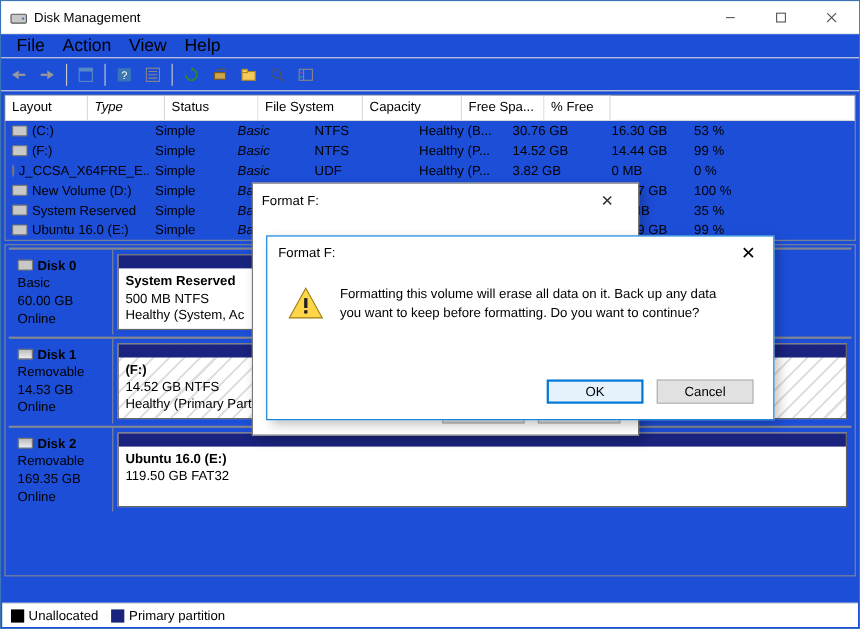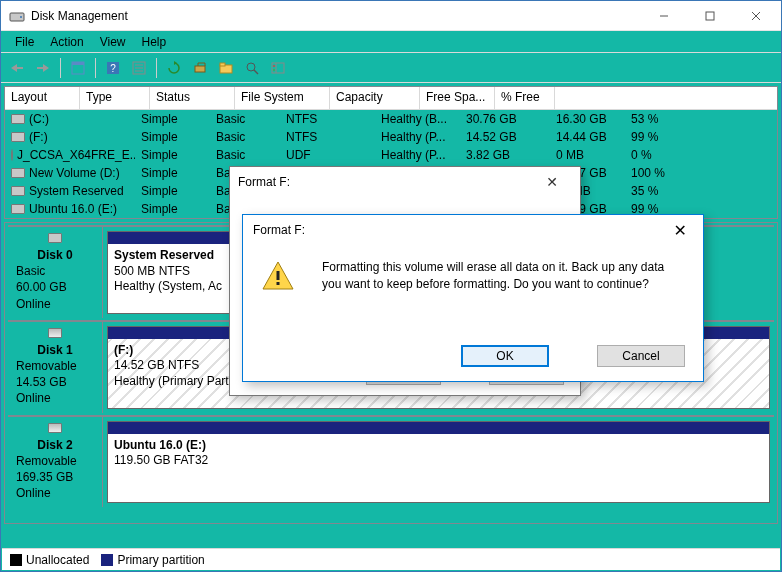--- a/index.html
+++ b/index.html
@@ -1,62 +1,62 @@
 <!DOCTYPE html>
 <html><head>
 <meta charset="utf-8">
 <style>
   * { box-sizing: border-box; font-family: "Segoe UI", Tahoma, sans-serif; }
   body { margin: 0; background: #fff; font-size: 12px; }
-  .window { width: 782px; height: 572px; border: 1px solid #3a76b6; background: #14b8a6; position: relative; }
+  .window { width: 782px; height: 572px; border: 1px solid #3a76b6; background: #1d4ed8; position: relative; }
   .titlebar { height: 30px; display: flex; align-items: center; padding: 0 2px 0 8px; background: #fff; border-bottom: 1px solid #e5e5e5; }
   .titlebar .icon { width: 16px; height: 16px; margin-right: 6px; }
   .titlebar .title { flex: 1; font-size: 12px; color: #000; }
   .winbtn { width: 46px; height: 30px; display: flex; align-items: center; justify-content: center; color: #555; }
   .menubar { height: 22px; display: flex; align-items: center; padding: 0 6px; border-bottom: 1px solid #d9d9d9; }
-  .menuitem { padding: 2px 8px; font-size: 12px; }
+  .menuitem { padding: 2px 8px; font-size: 16px; }
   .toolbar { height: 30px; display: flex; align-items: center; padding: 0 4px; border-bottom: 1px solid #d9d9d9; gap: 2px; }
   .tbtn { width: 24px; height: 24px; display: flex; align-items: center; justify-content: center; border: 1px solid transparent; }
   .tsep { width: 1px; height: 20px; background: #ccc; margin: 0 3px; }
   .grid { border: 1px solid #828790; margin: 3px; }
   .ghead { display: flex; background: #fff; border-bottom: 1px solid #d9d9d9; height: 23px; }
   .gh { border-right: 1px solid #d9d9d9; padding: 3px 6px; font-size: 12px; background: #fff; overflow: hidden; white-space: nowrap; }
   .grow { display: flex; height: 18px; align-items: center; }
   .gc { padding: 1px 6px; font-size: 12px; overflow: hidden; white-space: nowrap; display: flex; align-items: center; gap: 4px; }
   .c-vol { width: 130px; }
   .c-lay { width: 75px; }
-  .c-typ { width: 70px; }
+  .c-typ { width: 70px; font-style: italic; }
   .c-fs  { width: 95px; }
   .c-stat{ width: 85px; }
   .c-cap { width: 90px; }
   .c-free{ width: 75px; }
   .c-pct { width: 60px; }
   .disk-row { display: flex; border-top: 2px solid #828790; margin: 2px 3px; }
   .disk-info { width: 95px; padding: 6px 8px; border-right: 1px solid #828790; font-size: 12px; line-height: 1.35; }
-  .disk-info b { display: flex; align-items: center; gap: 4px; flex-direction: column; }
+  .disk-info b { display: flex; align-items: center; gap: 4px; }
   .disk-parts { flex: 1; padding: 4px; display: flex; gap: 4px; overflow: hidden; }
   .part { border: 1px solid #666; background: #fff; font-size: 12px; line-height: 1.3; }
   .part-head { height: 12px; background: #1a237e; }
   .part-body { padding: 4px 6px; }
   .part.hatched { background-image: repeating-linear-gradient(135deg,#e0e0e0 0,#e0e0e0 2px,#fff 2px,#fff 10px); }
   .legend { display: flex; align-items: center; gap: 12px; padding: 4px 8px; border-top: 1px solid #d9d9d9; height: 22px; position: absolute; bottom: 1px; left: 1px; right: 1px; background: #fff;}
   .sw { width: 12px; height: 12px; display: inline-block; margin-right: 4px; vertical-align: -2px; }
   .sw.black { background: #000; }
   .sw.blue { background: #1a237e; }
 
   .dlg { position: absolute; background: #fff; border: 1px solid #777; box-shadow: 4px 4px 10px rgba(0,0,0,0.25); }
   .dlg.back { top: 165px; left: 228px; width: 352px; height: 230px; z-index: 5; }
   .dlg.back .dtitle { height: 30px; display: flex; align-items: center; padding: 0 8px; font-size: 12px; border-bottom: 0;}
   .dlg.back .dclose { width: 40px; text-align: center; font-size: 14px; color: #333; }
-  .dbtn { min-width: 75px; height: 22px; border: 1px solid #adadad; background: #e1e1e1; font-size: 12px; text-align: center; line-height: 20px; margin-left: 36px;}
+  .dbtn { min-width: 75px; height: 22px; border: 1px solid #adadad; background: #e1e1e1; font-size: 12px; text-align: center; line-height: 20px;}
   .dlg.back .btns { position: absolute; bottom: 10px; right: 16px; display: flex; gap: 12px; }
 
   .dlg.front { top: 213px; left: 241px; width: 462px; height: 168px; z-index: 10; border: 1px solid #0078d7; }
   .dlg.front .dtitle { height: 30px; display: flex; align-items: center; padding: 0 10px; font-size: 12px; }
-  .dlg.front .body { padding: 14px 18px; display: flex; gap: 27px; font-size: 12px; line-height: 1.4; }
+  .dlg.front .body { padding: 14px 18px; display: flex; gap: 14px; font-size: 12px; line-height: 1.4; }
   .dlg.front .btns { position: absolute; bottom: 14px; right: 18px; display: flex; gap: 12px; }
   .dbtn.primary { border: 2px solid #0078d7; background: #e5f1fb; line-height: 18px;}
 
   .hdd-ico, .cd-ico, .rem-ico { width: 14px; height: 10px; display: inline-block; background: #c8c8c8; border: 1px solid #777; border-radius: 1px; }
   .cd-ico { border-radius: 50%; width: 12px; height: 12px; background: radial-gradient(circle,#fff 20%,#bbb 22%,#ddd 60%,#999 62%); }
   .rem-ico { background: linear-gradient(#bbb,#eee);}
 </style>
 </head>
 <body>
 

